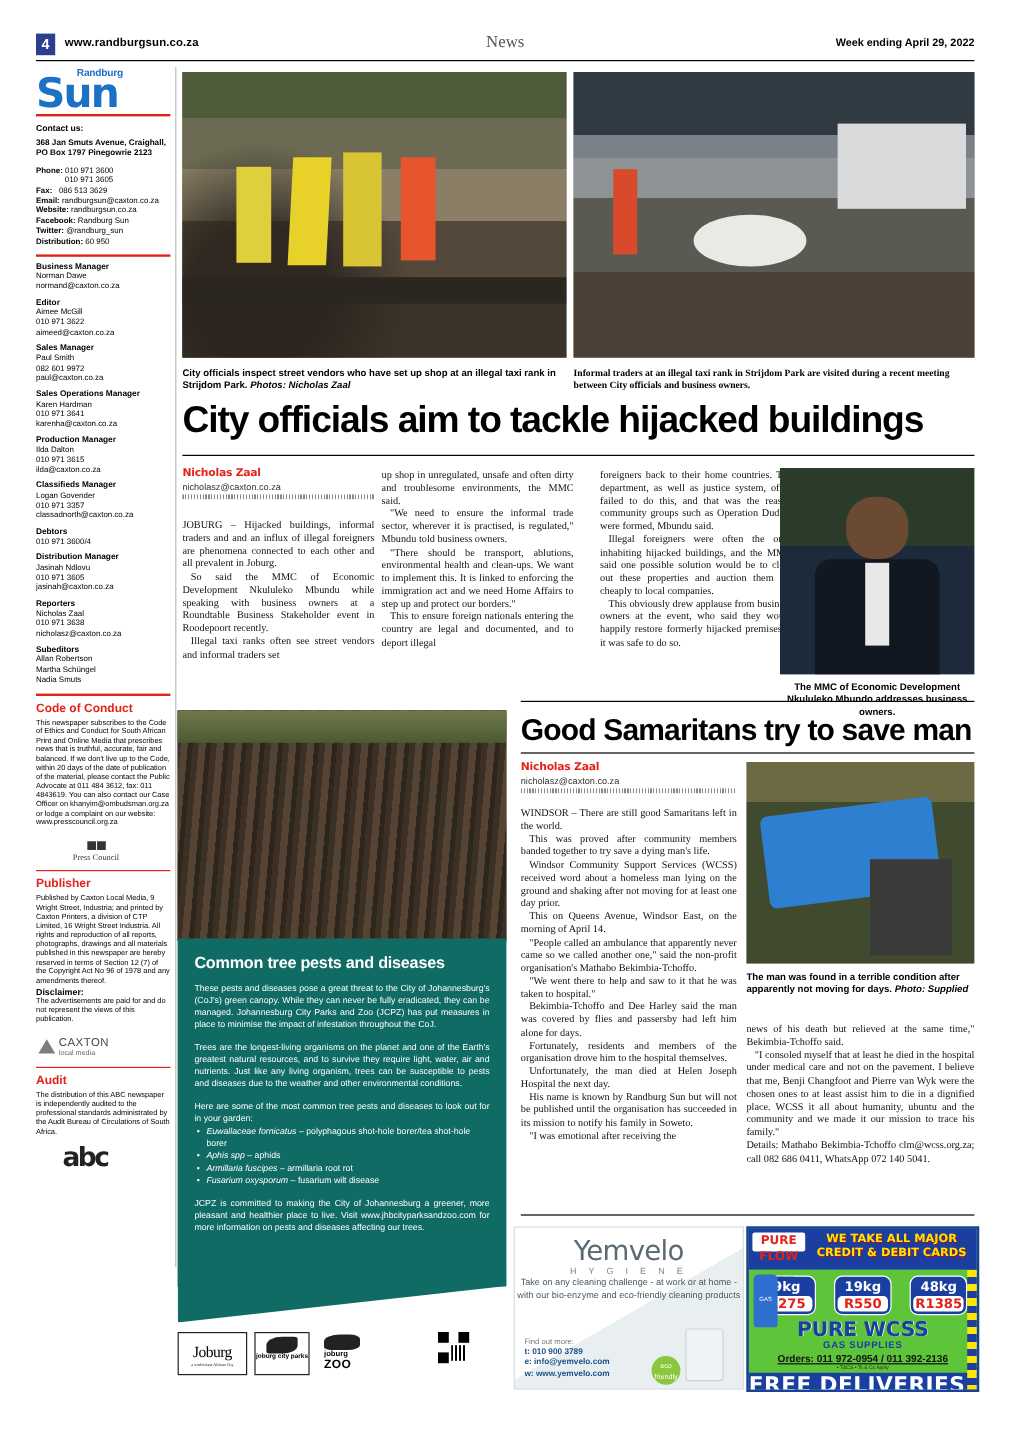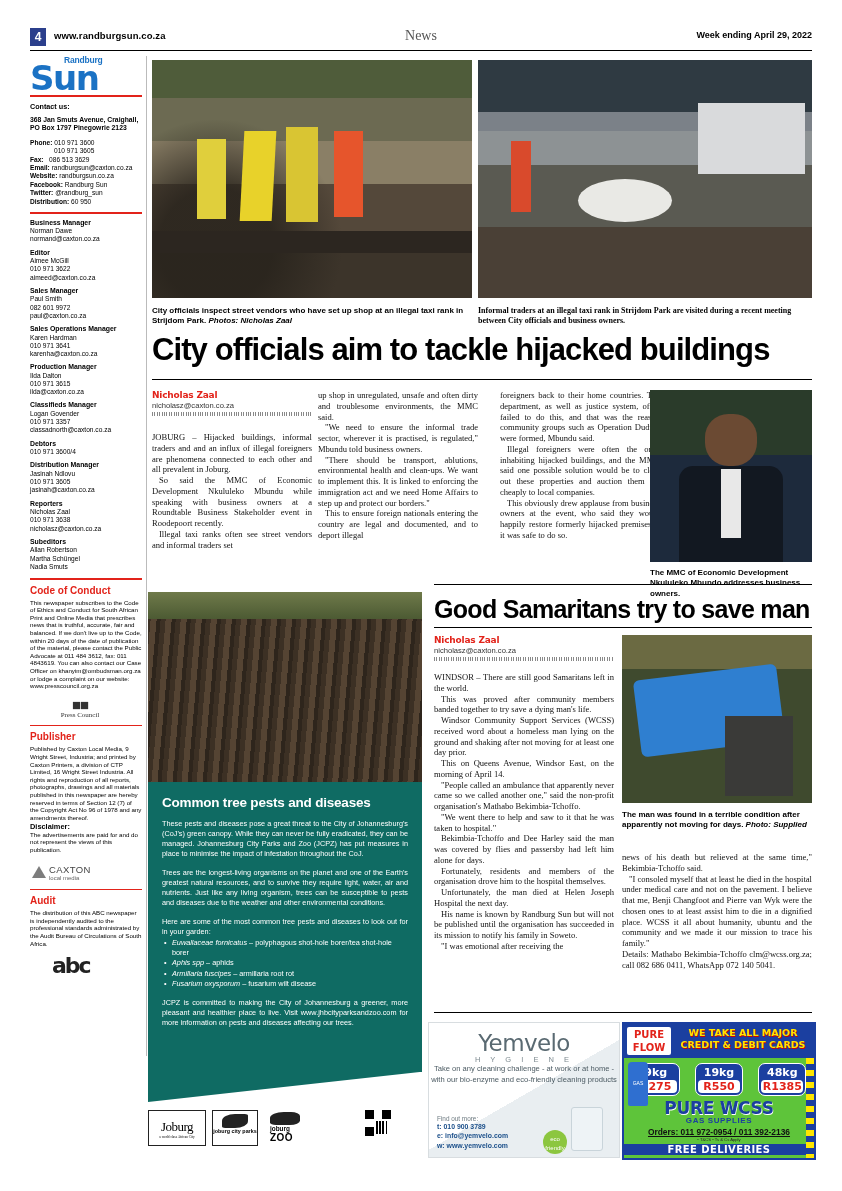--- a/index.html
+++ b/index.html
@@ -86,33 +86,33 @@
   .yem-logo{font-size:23px;color:#5a6a72;letter-spacing:-.6px;text-align:center;margin-top:7px;font-family:"DejaVu Sans",sans-serif;}
   .yem-hyg{font-size:7.5px;letter-spacing:4px;color:#7d8a90;text-align:center;margin-top:-1px;}
   .yem-tag{font-size:7.6px;color:#4b5a62;text-align:center;line-height:10.5px;margin-top:0;}
   .yem-find{position:absolute;left:8px;top:92px;font-size:6.4px;color:#6d7a80;}
   .yem-c{font-size:6.9px;font-weight:bold;color:#1b4f8a;line-height:9.4px;}
   .yem-bottle{position:absolute;right:16px;bottom:6px;width:30px;height:42px;background:#eef3f6;border:1px solid #c9d4da;border-radius:3px;}
   .yem-eco{position:absolute;right:52px;bottom:3px;width:24px;height:24px;border-radius:50%;background:#8cc63f;color:#fff;font-size:6px;text-align:center;line-height:9px;padding-top:5px;box-sizing:border-box;}
 
   .pf{left:622px;top:1022px;width:190px;height:134px;background:#5ec43a;border:2px solid #1b3fa0;}
   .pf-top{height:34px;background:#1b3fa0;position:relative;}
-  .pf-badge{position:absolute;left:3px;top:3px;width:44px;height:28px;background:#fff;border-radius:2px;text-align:center;}
+  .pf-badge{position:absolute;left:3px;top:3px;width:44px;height:16px;background:#fff;border-radius:2px;text-align:center;}
   .pf-badge span{display:block;color:#e2231a;font-weight:bold;font-size:10px;line-height:10px;margin-top:3px;font-family:"DejaVu Sans",sans-serif;}
   .pf-badge small{font-size:3.4px;color:#1b3fa0;}
   .pf-take{position:absolute;left:52px;top:3px;right:4px;text-align:center;color:#ffe600;font-weight:bold;font-size:9.5px;line-height:12px;text-shadow:.6px .6px 0 #c00;font-family:"DejaVu Sans",sans-serif;}
   .pf-prices{display:flex;justify-content:space-around;margin-top:5px;}
   .pf-pill{background:#1b3fa0;border:1.5px solid #fff;border-radius:7px;width:46px;text-align:center;padding:2px 0;}
   .pf-kg{color:#fff;font-weight:bold;font-size:11px;font-family:"DejaVu Sans",sans-serif;}
   .pf-r{color:#e2231a;font-weight:bold;font-size:11px;background:#fff;border-radius:4px;margin:1px 2px 0 2px;font-family:"DejaVu Sans",sans-serif;}
   .pf-name{text-align:center;color:#1b3fa0;font-weight:bold;font-size:17px;margin-top:2px;letter-spacing:-.3px;font-family:"DejaVu Sans",sans-serif;text-shadow:.6px .6px 0 #fff;}
   .pf-sup{text-align:center;color:#1b3fa0;font-weight:bold;font-size:8px;margin-top:-2px;letter-spacing:.6px;}
   .pf-ord{text-align:center;color:#111;font-weight:bold;font-size:8.4px;margin-top:2px;text-decoration:underline;}
   .pf-tc{text-align:center;font-size:4.2px;color:#222;}
-  .pf-free{margin-top:2px;background:#1b3fa0;color:#fff;font-weight:bold;font-size:10px;text-align:center;letter-spacing:.4px;font-family:"DejaVu Sans",sans-serif;}
+  .pf-free{margin-top:2px;background:#1b3fa0;color:#fff;font-weight:bold;font-size:18px;text-align:left;letter-spacing:.4px;font-family:"DejaVu Sans",sans-serif;}
   .pf-cyl{position:absolute;left:4px;top:38px;width:20px;height:44px;background:#2f6fd0;border-radius:4px 4px 2px 2px;color:#fff;font-size:5px;text-align:center;}
   .pf-side{position:absolute;right:0;top:34px;width:8px;bottom:0;background:repeating-linear-gradient(180deg,#ffe600 0 6px,#1b3fa0 6px 12px);}
 </style>
 </head>
 <body>
 
 <div class="page">
 
   <div class="topbar">
     <div class="pagenum">4</div>
@@ -289,21 +289,21 @@
     <p>Illegal foreigners were often the ones inhabiting hijacked buildings, and the MMC said one possible solution would be to clear out these properties and auction them off cheaply to local companies.</p>
     <p>This obviously drew applause from business owners at the event, who said they would happily restore formerly hijacked premises if it was safe to do so.</p>
   </div>
 
   <div class="ph" style="left:650px;top:390px;width:162px;height:172px;
       background:linear-gradient(180deg,#2a3b2a 0 38%,#1d2a3c 38% 100%);">
     <div style="position:absolute;left:34%;top:14%;width:32%;height:30%;background:#6b4a33;border-radius:45%;"></div>
     <div style="position:absolute;left:18%;top:44%;width:64%;height:56%;background:#121821;border-radius:14px 14px 0 0;"></div>
     <div style="position:absolute;left:44%;top:46%;width:12%;height:40%;background:#e8e8e8;"></div>
   </div>
-  <div class="cap" style="left:650px;top:568px;width:162px;">The MMC of Economic Development Nkululeko Mbundo addresses business owners.</div>
+  <div class="cap" style="left:650px;top:568px;width:162px;text-align:center;">The MMC of Economic Development Nkululeko Mbundo addresses business owners.</div>
 
   <div class="ph" style="left:148px;top:592px;width:274px;height:192px;
       background:
        repeating-linear-gradient(95deg,#3c3024 0 5px,#554433 5px 11px,#2e251c 11px 15px),
        #4a3b2c;">
     <div style="position:absolute;left:0;top:0;width:100%;height:14%;background:linear-gradient(180deg,#6f7a4a,#4c5a33);"></div>
   </div>
 
   <div class="ruleblk" style="left:434px;top:584px;width:378px;height:1px;"></div>
   <div class="hl2">Good Samaritans try to save man</div>

